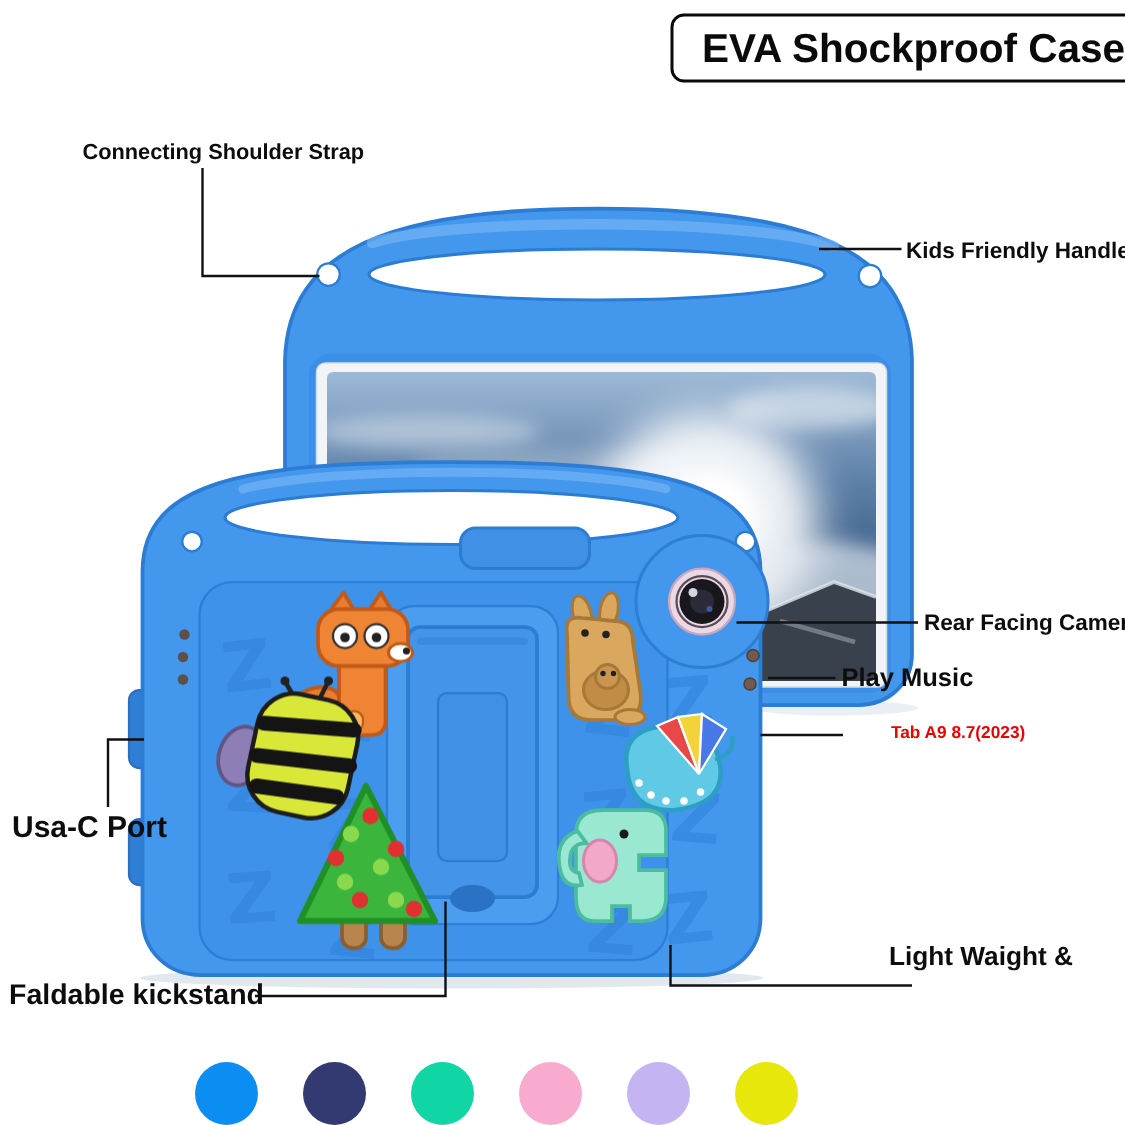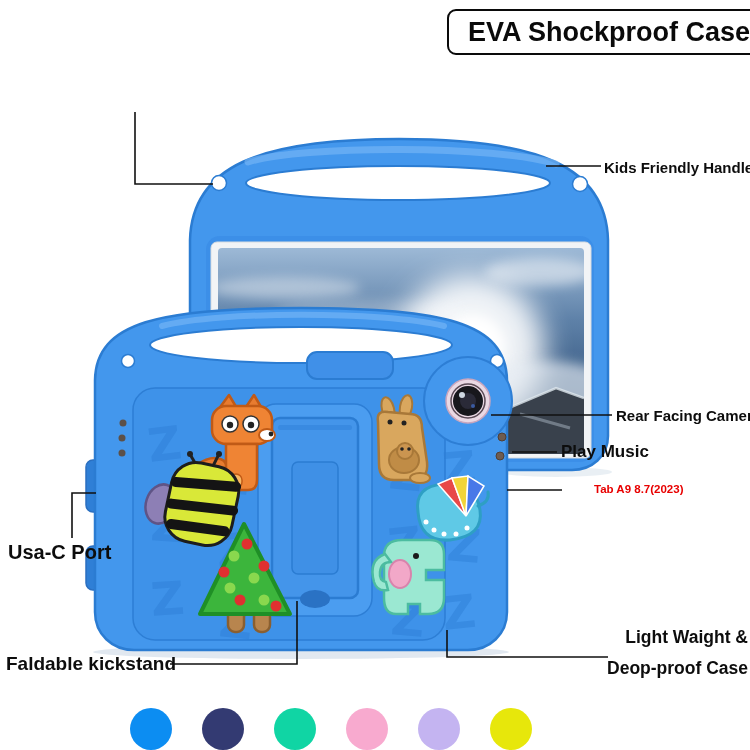--- a/index.html
+++ b/index.html
@@ -11,21 +11,21 @@
              border:2.5px solid #0a0a0a;border-radius:9px;
              display:flex;align-items:center;justify-content:center;
              font-weight:bold;font-size:27px;color:#0a0a0a;background:#fff;padding-left:11px;}
   .lbl-strap{left:55px;top:94px;font-size:14.5px;}
   .lbl-handle{left:604px;top:159px;font-size:15px;}
   .lbl-camera{left:616px;top:407px;font-size:15px;}
   .lbl-music{left:561px;top:442px;font-size:17px;}
   .lbl-model{left:566px;top:483px;font-size:11.5px;margin-left:28px;}
   .lbl-usb{left:8px;top:541px;font-size:20px;}
   .lbl-kickstand{left:6px;top:653px;font-size:19px;}
-  .lbl-weight{left:560px;top:627px;width:188px;text-align:right;font-size:17.5px;}
+  .lbl-weight{left:560px;top:627px;width:188px;text-align:center;font-size:17.5px;}
   .lbl-weight .l2{margin-top:11px;}
   .swatch{position:absolute;top:708px;width:42px;height:42px;border-radius:50%;}
   .sw0{left:130px}.sw1{left:202px}.sw2{left:274px}.sw3{left:346px}.sw4{left:418px}.sw5{left:490px}
 </style>
 </head>
 <body>
 
 <div class="stage">
 
   <svg class="product-svg" width="750" height="750" viewBox="0 0 750 750">
@@ -217,29 +217,29 @@
       <polyline points="512,452 557,452"></polyline>
       <polyline points="507,490 562,490"></polyline>
       <polyline points="96,493 72,493 72,538"></polyline>
       <polyline points="297,601 297,664 170,664"></polyline>
       <polyline points="447,630 447,657 608,657"></polyline>
     </g>
   </svg>
 
   <div class="title-box">EVA Shockproof Case</div>
 
+  <div class="label lbl-strap">Connecting Shoulder Strap</div>
   <div class="label lbl-handle">Kids Friendly Handle</div>
   <div class="label lbl-camera">Rear Facing Camera</div>
   <div class="label lbl-music">Play Music</div>
   <div class="label lbl-model" style="color:#e80000;">Tab A9 8.7(2023)</div>
   <div class="label lbl-usb">Usa-C Port</div>
   <div class="label lbl-kickstand">Faldable kickstand</div>
   <div class="label lbl-weight">
     <div>Light Waight &amp;</div>
-    <div class="l2">Deop-proof Case</div>
   </div>
 
   <div class="swatch sw0" style="background: rgb(12, 141, 242);"></div>
   <div class="swatch sw1" style="background: rgb(51, 58, 114);"></div>
   <div class="swatch sw2" style="background: rgb(16, 213, 164);"></div>
   <div class="swatch sw3" style="background: rgb(248, 170, 207);"></div>
   <div class="swatch sw4" style="background: rgb(196, 180, 241);"></div>
   <div class="swatch sw5" style="background: rgb(231, 231, 11);"></div>
 
 </div>

